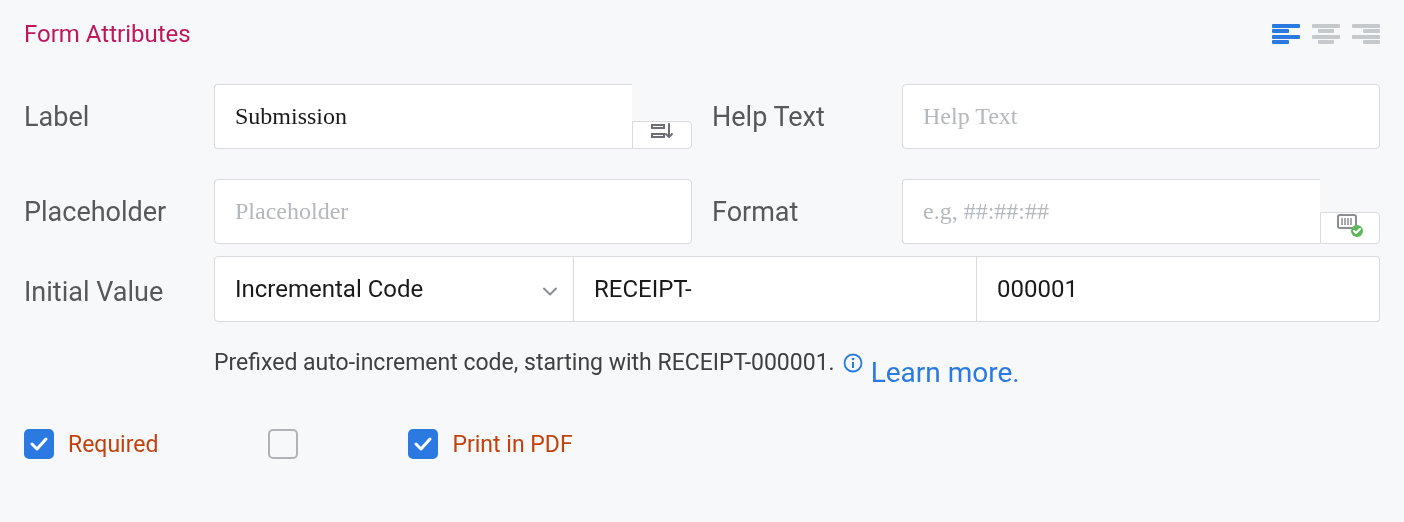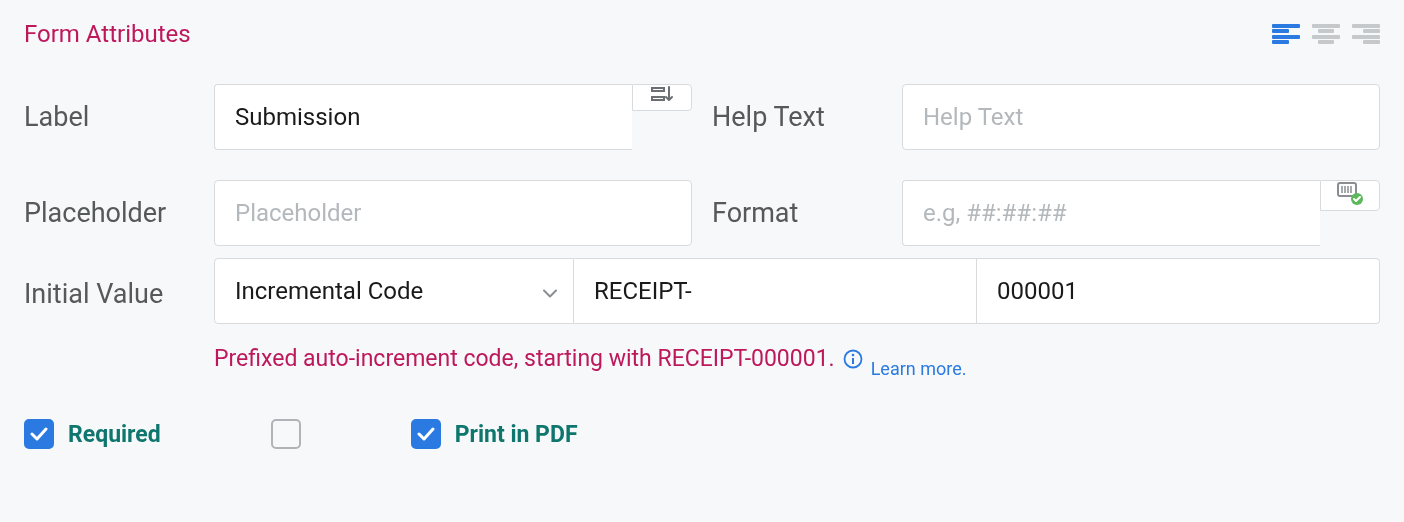--- a/index.html
+++ b/index.html
@@ -61,21 +61,22 @@
       align-items: center;
       margin-bottom: 12px;
     }
     .field-label {
       color: #56595c;
       font-size: 27px;
       font-weight: 400;
     }
     .input-wrap {
       display: flex;
-      align-items: flex-start;
+      align-items: flex-end;
+      font-family: Liberation Serif, serif;
     }
     .text-input {
       flex: 1;
       border: 1px solid #d8dbdd;
       background: #fff;
       padding: 18px 20px;
       font-size: 24px;
       color: #1a1a1a;
       border-radius: 4px;
       font-family: inherit;
@@ -155,31 +156,31 @@
       border-left: none;
     }
     .hint-row {
       margin-top: 14px;
       display: flex;
       align-items: center;
       gap: 8px;
       flex-wrap: wrap;
     }
     .hint-text {
-      color: #be185d;
+      color: #404040;
       font-size: 23px;
     }
     .info-icon {
       display: inline-flex;
       align-items: center;
     }
     .learn-more {
       color: #2a7ae2;
       text-decoration: none;
-      font-size: 18px;
+      font-size: 28px;
       cursor: pointer;
       margin-top: 20px;
     }
     .checkbox-row {
       display: flex;
       gap: 110px;
       align-items: center;
     }
     .checkbox-item {
       display: flex;
@@ -195,23 +196,22 @@
       display: flex;
       align-items: center;
       justify-content: center;
       flex-shrink: 0;
     }
     .checkbox-box.checked {
       background: #2a7ae2;
       border-color: #2a7ae2;
     }
     .checkbox-label {
-      color: #0f766e;
+      color: #c2410c;
       font-size: 23px;
-      font-weight: bold;
     }
     .initial-label-cell {
       padding-top: 20px;
     }
   </style>
 </head>
 <body>
 
 <div class="header-row">
   <div class="section-title">Form Attributes</div>

